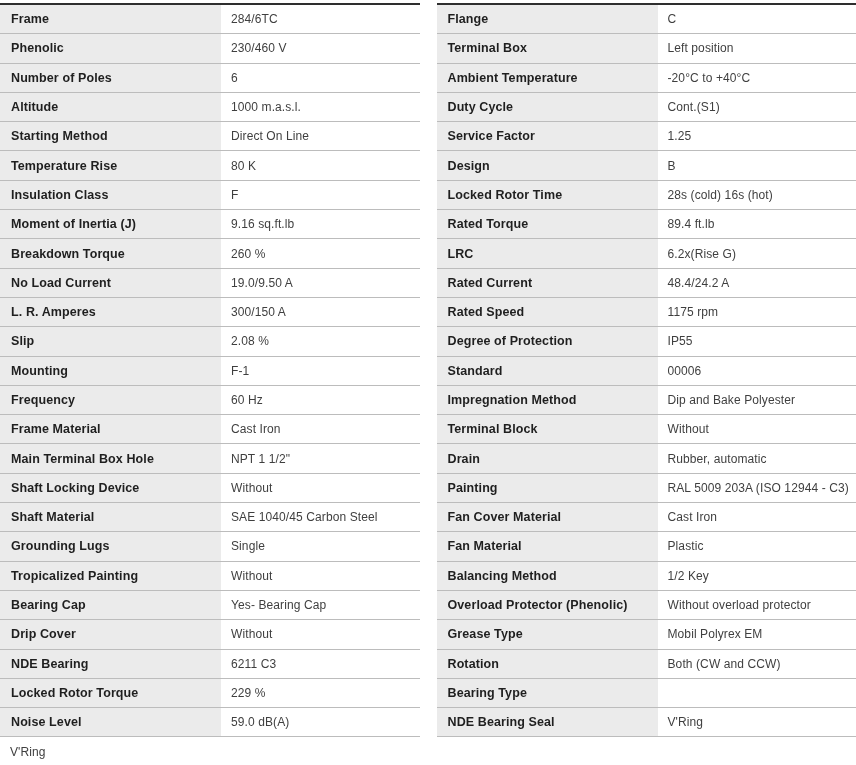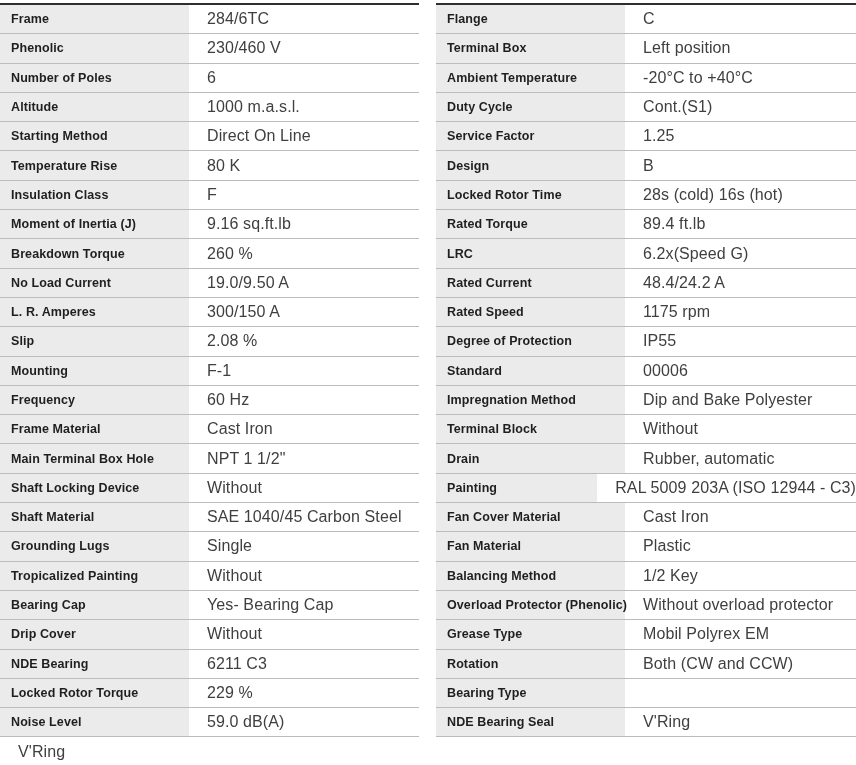--- a/index.html
+++ b/index.html
@@ -25,39 +25,39 @@
     border-top: 2px solid #2e2e2e;
   }
   .spec-row {
     display: flex;
     align-items: stretch;
     height: 29.3px;
     box-sizing: border-box;
     border-bottom: 1px solid #bcbcbc;
   }
   .spec-label {
-    width: 189px;
+    width: 221px;
     box-sizing: border-box;
     background: #ebebeb;
     display: flex;
     align-items: center;
     padding-left: 11px;
     padding-right: 4px;
     font-size: 12.5px;
     font-weight: bold;
     color: #1f1f1f;
     letter-spacing: 0.1px;
     white-space: nowrap;
   }
   .spec-value {
     flex: 1;
     display: flex;
     align-items: center;
-    padding-left: 18px;
-    font-size: 16px;
+    padding-left: 10px;
+    font-size: 12px;
     color: #3f3f3f;
     letter-spacing: 0.1px;
     white-space: nowrap;
   }
 </style>
 </head>
 <body>
 
 <div class="page">
   <div class="tables-wrap">
@@ -228,21 +228,21 @@
     <div class="spec-value">28s (cold) 16s (hot)</div>
   </div>
 
   <div class="spec-row">
     <div class="spec-label">Rated Torque</div>
     <div class="spec-value">89.4 ft.lb</div>
   </div>
 
   <div class="spec-row">
     <div class="spec-label">LRC</div>
-    <div class="spec-value">6.2x(Speed G)</div>
+    <div class="spec-value">6.2x(Rise G)</div>
   </div>
 
   <div class="spec-row">
     <div class="spec-label">Rated Current</div>
     <div class="spec-value">48.4/24.2 A</div>
   </div>
 
   <div class="spec-row">
     <div class="spec-label">Rated Speed</div>
     <div class="spec-value">1175 rpm</div>

